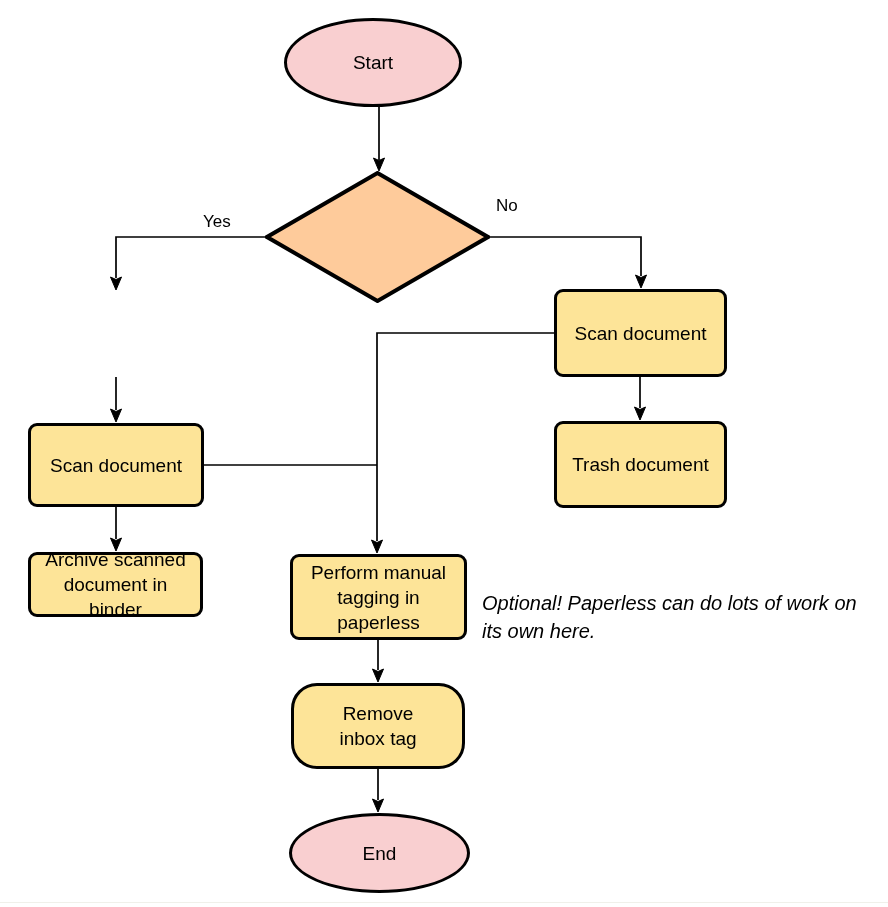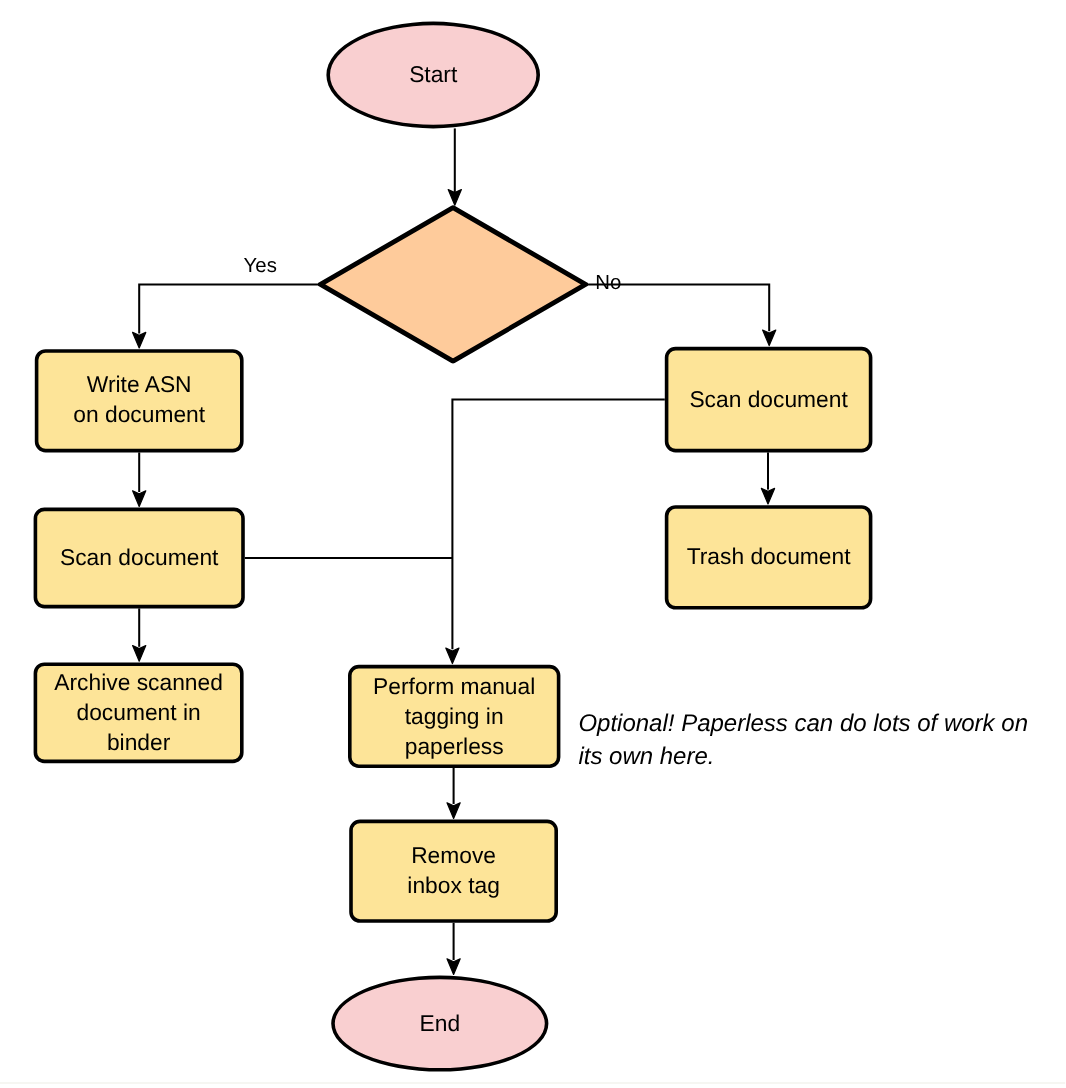--- a/index.html
+++ b/index.html
@@ -81,32 +81,32 @@
     color: #000;
   }
   .bottom-rule {
     position: absolute;
     left: 0; right: 0;
     top: 902px;
     height: 1px;
     background: #f0f0ea;
   }
   
-  .n-start        { left: 272px; top: 18px;  width: 178px; height: 89px; }
+  .n-start        { left: 284px; top: 18px;  width: 178px; height: 89px; }
   .n-decision     { left: 265px; top: 171px; width: 225px; height: 132px; }
   .n-write-asn    { left: 29px;  top: 291px; width: 174px; height: 86px; }
   .n-scan-left    { left: 28px;  top: 423px; width: 176px; height: 84px; }
-  .n-archive      { left: 28px;  top: 552px; width: 175px; height: 84px; }
+  .n-archive      { left: 28px;  top: 552px; width: 175px; height: 65px; }
   .n-scan-right   { left: 554px; top: 289px; width: 173px; height: 88px; }
   .n-trash        { left: 554px; top: 421px; width: 173px; height: 87px; }
   .n-tagging      { left: 290px; top: 554px; width: 177px; height: 86px; }
-  .n-remove-inbox { left: 291px; top: 683px; width: 174px; height: 86px; }
-  .n-end          { left: 276px; top: 813px; width: 181px; height: 80px; }
+  .n-remove-inbox { left: 291px; top: 683px; width: 174px; height: 86px; border-radius: 26px; }
+  .n-end          { left: 289px; top: 813px; width: 181px; height: 80px; }
   .l-yes { left: 203px; top: 212px; }
-  .l-no  { left: 496px; top: 226px; }
+  .l-no  { left: 496px; top: 196px; }
 </style>
 </head>
 <body>
 
 <div class="canvas">
 
   <svg class="edges-layer" viewBox="0 0 888 907" width="888" height="907">
     <g>
       <path class="wire" d="M379,107 L379,160"></path>
       <path class="head" d="M379,171 L373.5,158 L379,160.5 L384.5,158 Z"></path>
@@ -154,24 +154,20 @@
 
   <div class="node decision n-decision">
     <svg viewBox="0 0 225 132" width="225" height="132">
       <polygon points="112.5,2 223,66 112.5,130 2,66" style="fill:var(--decision-fill); stroke:var(--stroke); stroke-width:4;"></polygon>
     </svg>
   </div>
 
   <span class="edge-label l-yes">Yes</span>
   <span class="edge-label l-no">No</span>
 
-  <div class="node process n-write-asn">
-    <span class="node-label">Write ASN
-on document</span>
-  </div>
 
   <div class="node process n-scan-left">
     <span class="node-label">Scan document</span>
   </div>
 
   <div class="node process n-archive">
     <span class="node-label">Archive scanned
 document in
 binder</span>
   </div>

